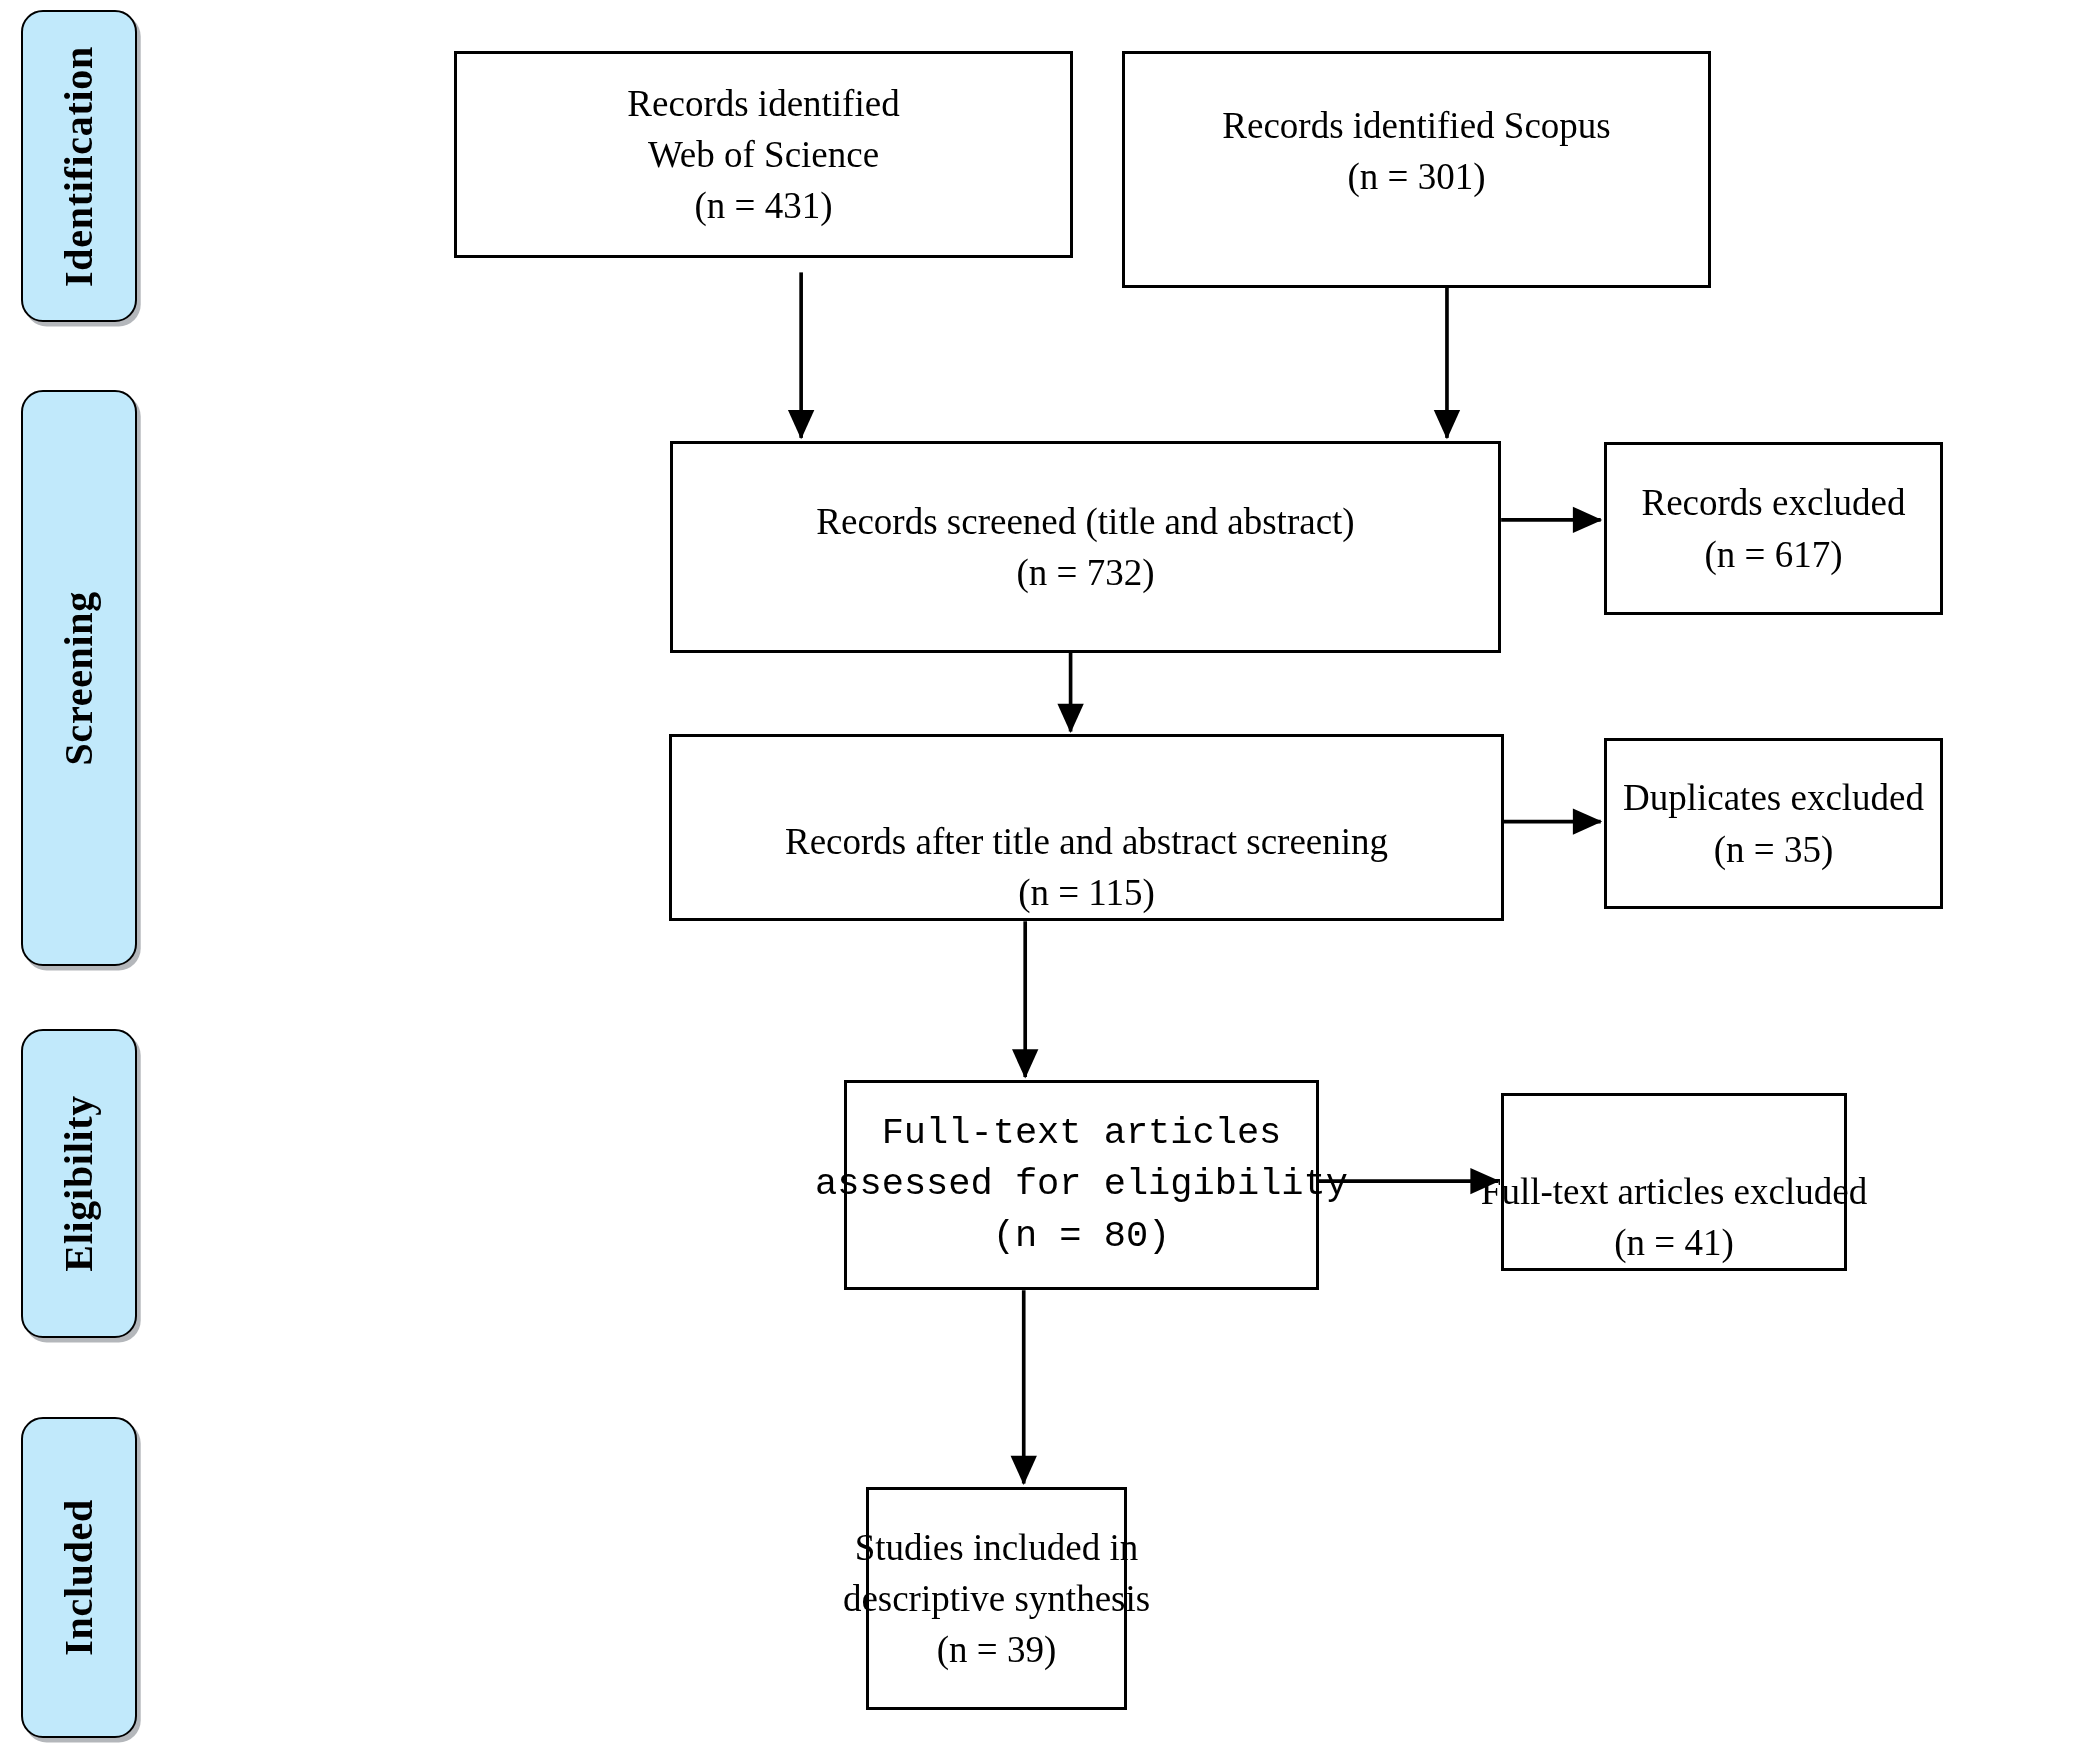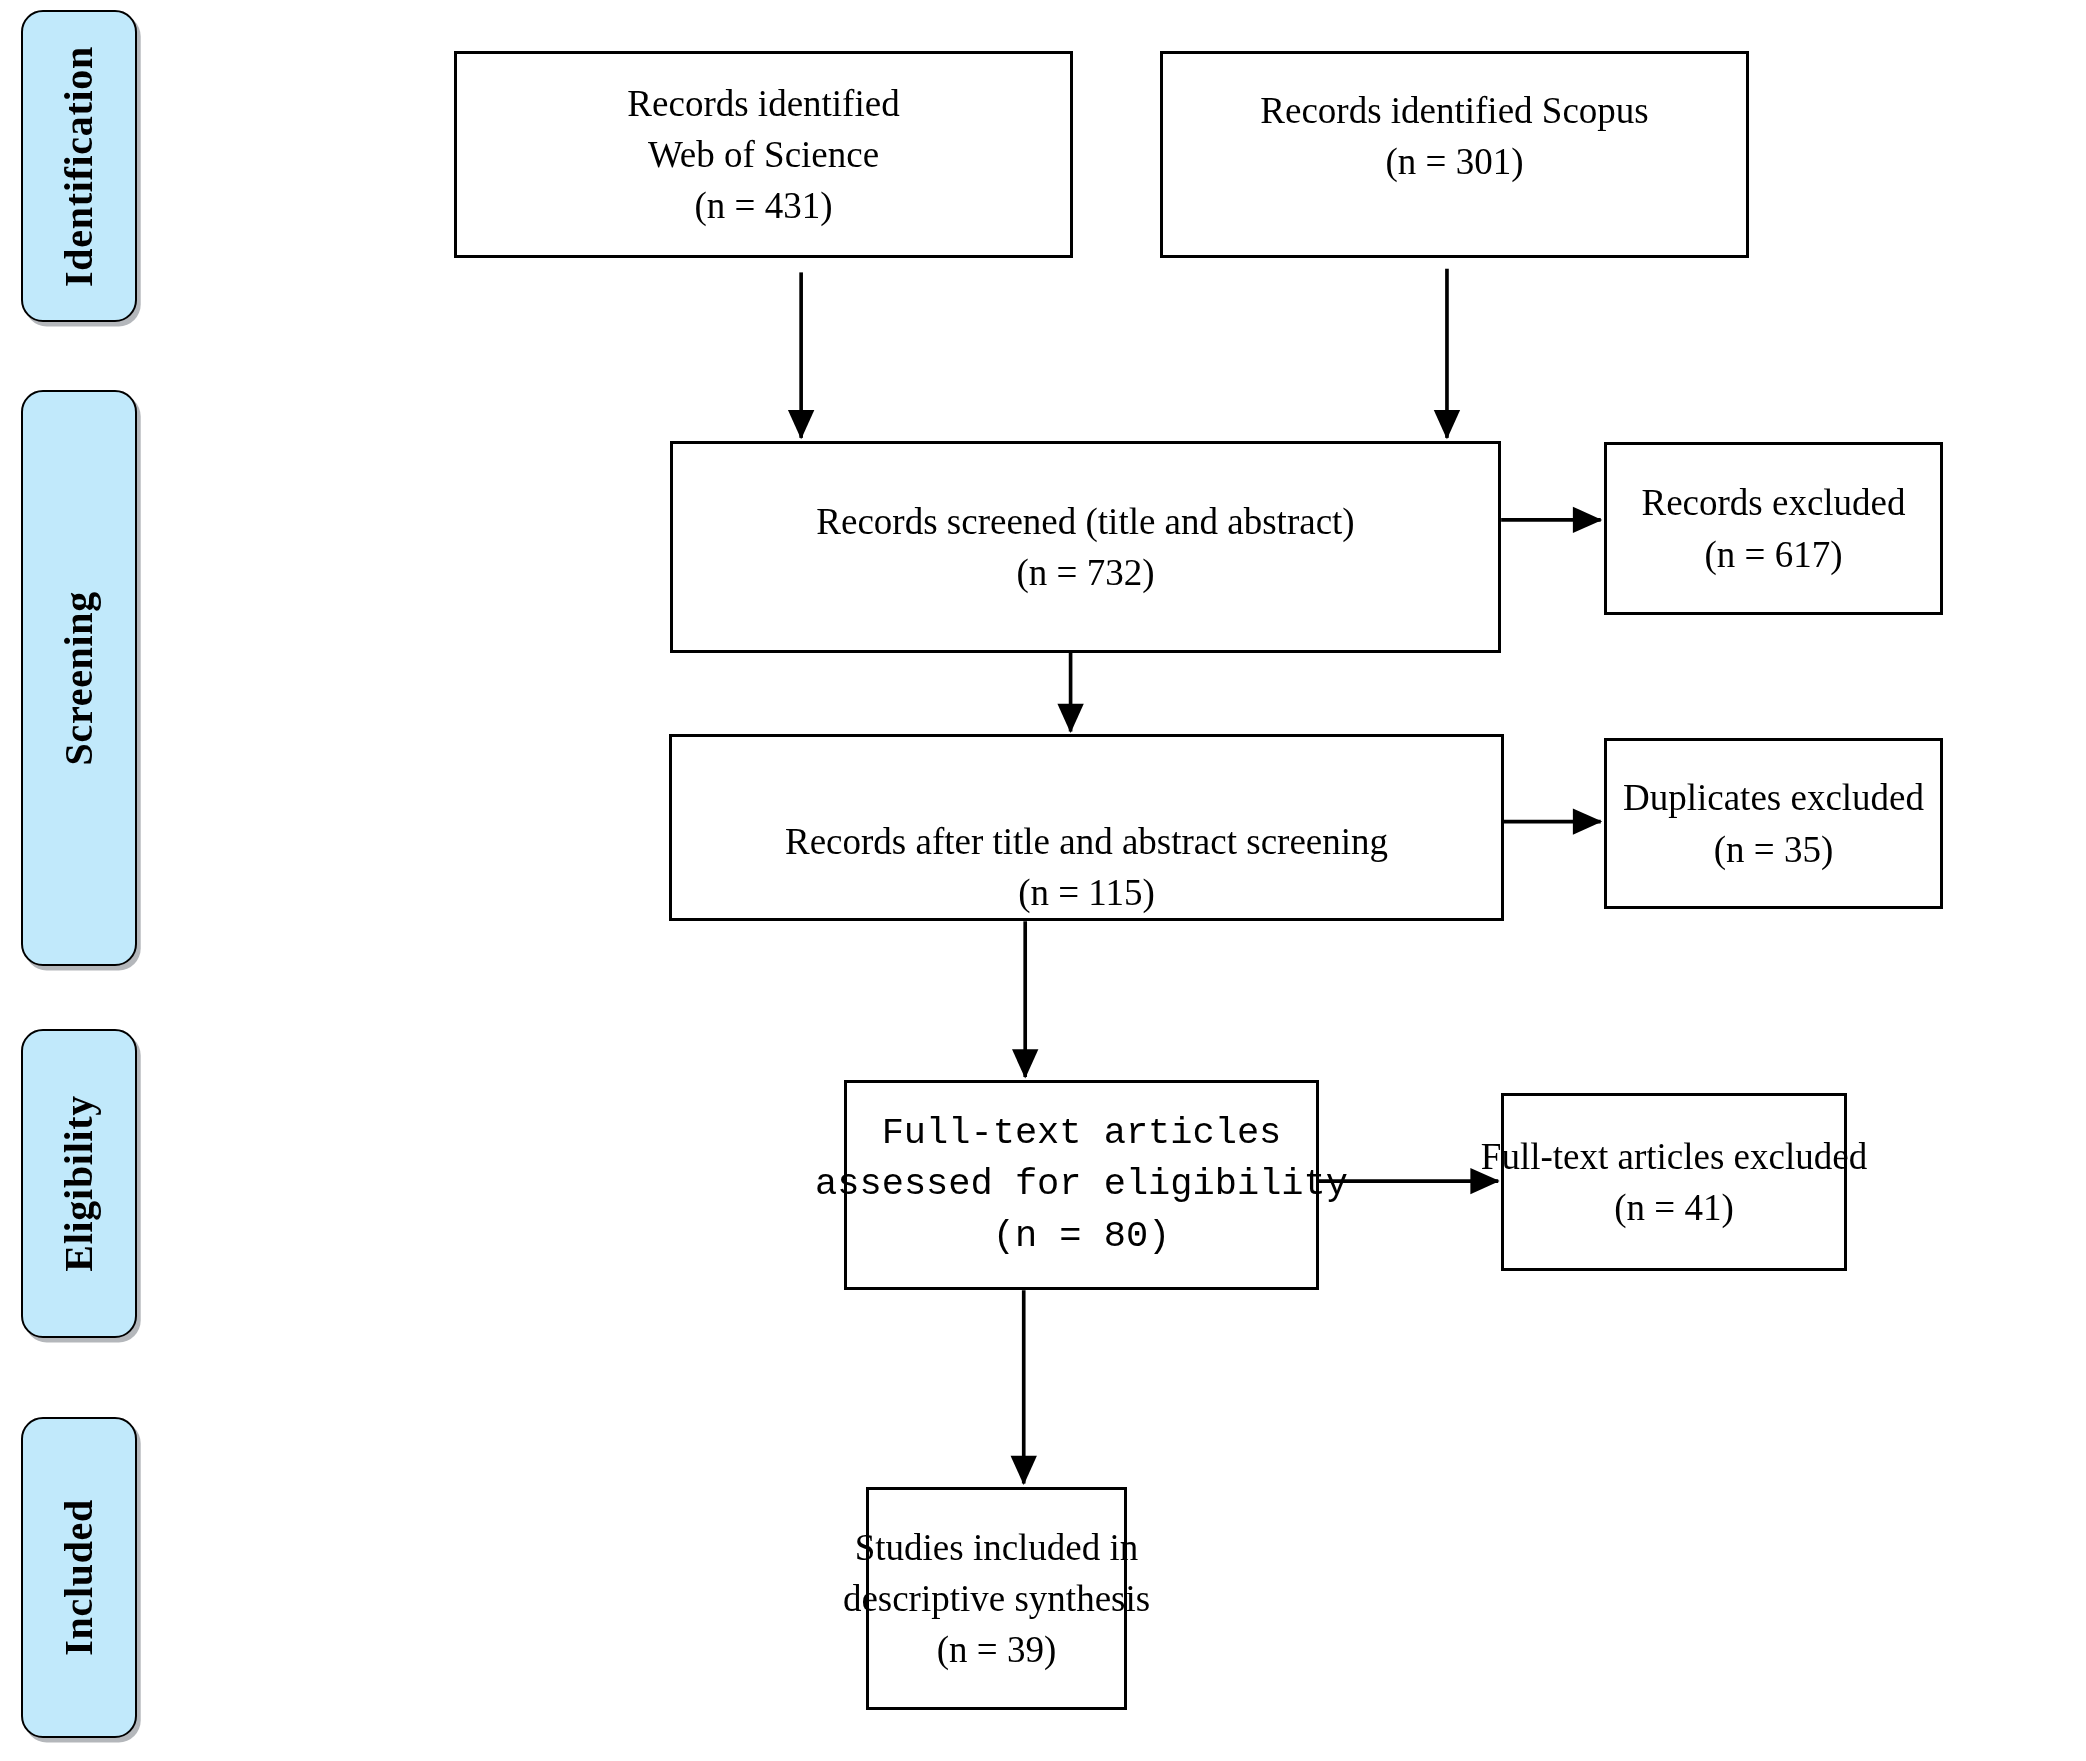--- a/index.html
+++ b/index.html
@@ -63,28 +63,28 @@
     align-items: center;
     justify-content: center;
     text-align: center;
     font-size: 37px;
     line-height: 1.38;
     z-index: 2;
   }
   .fbox .line { white-space: nowrap; }
 
   #box-wos               { left: 454px;  top: 51px;   width: 619px;  height: 207px; }
-  #box-scopus            { left: 1160px; top: 51px;   width: 589px;  height: 207px;
-                           justify-content: flex-start; padding-top: 31px; }
+  #box-scopus            { left: 1122px; top: 51px;   width: 589px;  height: 237px;
+                           justify-content: flex-start; padding-top: 46px; }
   #box-screened          { left: 670px;  top: 441px;  width: 831px; height: 212px; }
   #box-records-excluded  { left: 1604px; top: 442px;  width: 339px;  height: 173px; }
   #box-after-screening   { left: 669px;  top: 734px; width: 835px; height: 187px; justify-content: flex-end; }
   #box-duplicates        { left: 1604px; top: 738px; width: 339px;  height: 171px; }
   #box-fulltext          { left: 844px; top: 1080px; width: 475px;  height: 210px; font-family: Liberation Mono, monospace; }
-  #box-fulltext-excluded { left: 1501px; top: 1093px; width: 346px;  height: 178px; }
+  #box-fulltext-excluded { left: 1501px; top: 1093px; width: 346px;  height: 178px; justify-content: flex-end; }
   #box-studies-included  { left: 866px; top: 1487px; width: 261px;  height: 223px; align-items: center; }
 </style>
 </head>
 <body>
 
 <div id="canvas">
 
   <svg id="arrows" viewBox="0 0 2850 2405" xmlns="http://www.w3.org/2000/svg">
     <defs>
       <marker id="ah" markerWidth="9" markerHeight="8" refX="8.2" refY="4" orient="auto" markerUnits="userSpaceOnUse" viewBox="0 0 9 8">

